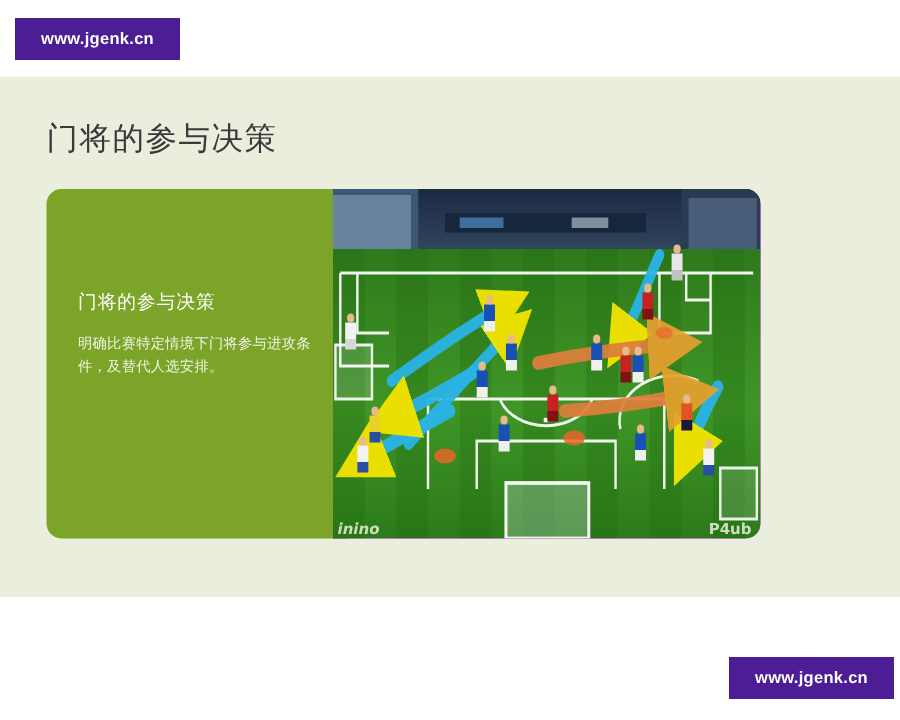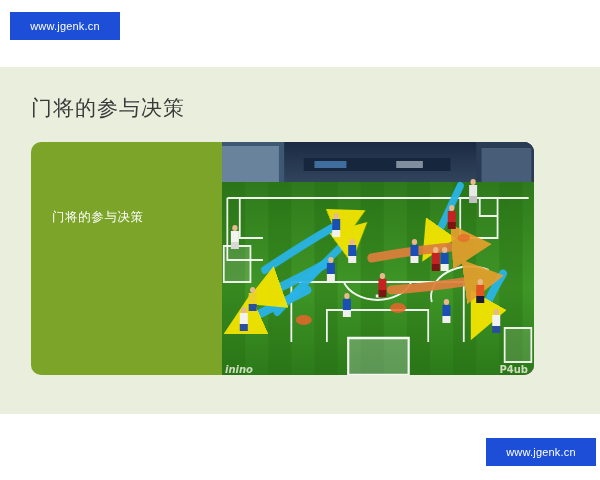--- a/index.html
+++ b/index.html
@@ -11,37 +11,37 @@
     width: 600px;
     height: 480px;
     position: relative;
     overflow: hidden;
     font-family: "Liberation Sans", "DejaVu Sans", sans-serif;
   }
 
   
   .watermark {
     position: absolute;
-    background: #1d4ed8;
+    background: #4c1d95;
     color: #ffffff;
     font-size: 11px;
-    font-weight: normal;
+    font-weight: bold;
     letter-spacing: 0.2px;
     display: flex;
     align-items: center;
     justify-content: center;
   }
   #wm-top    { left: 10px;  top: 12px;  width: 110px; height: 28px; }
   #wm-bottom { left: 486px; top: 438px; width: 110px; height: 28px; }
 
   
   #slide {
     position: absolute;
     left: 0;
-    top: 67px;
+    top: 51px;
     width: 600px;
     height: 347px;
     background: #eaefdd;
   }
 
   
   #slide-title {
     position: absolute;
     left: 31px;
     top: 27px;
@@ -81,21 +81,21 @@
     font-family: "DejaVu Sans", "Liberation Sans", sans-serif;
     margin: 0;
     letter-spacing: 0.2px;
   }
 
   
   #photo {
     position: absolute;
     left: 222px;
     top: 75px;
-    width: 312px;
+    width: 285px;
     height: 233px;
     border-radius: 0 10px 10px 0;
     overflow: hidden;
     background: #a21caf;
   }
   #photo svg { display: block; width: 100%; height: 100%; }
 
   
   .photo-caption {
     position: absolute;
@@ -115,20 +115,21 @@
 <body>
 
 <div class="watermark" id="wm-top">www.jgenk.cn</div>
 
 <div id="slide">
 
   <div id="slide-title">门将的参与决策</div>
 
   <div id="green-panel">
     <div id="panel-heading">门将的参与决策</div>
+    <div id="panel-body">明确比赛特定情境下门将参与进攻条件，及替代人选安排。</div>
   </div>
 
   <div id="photo">
     <svg viewBox="0 0 351 233" preserveAspectRatio="none">
       <defs>
         <linearGradient id="standGrad" x1="0" y1="0" x2="0" y2="1">
           <stop offset="0%" stop-color="#1b2a42"></stop>
           <stop offset="100%" stop-color="#33475f"></stop>
         </linearGradient>
         <linearGradient id="turfGrad" x1="0" y1="0" x2="0" y2="1">

